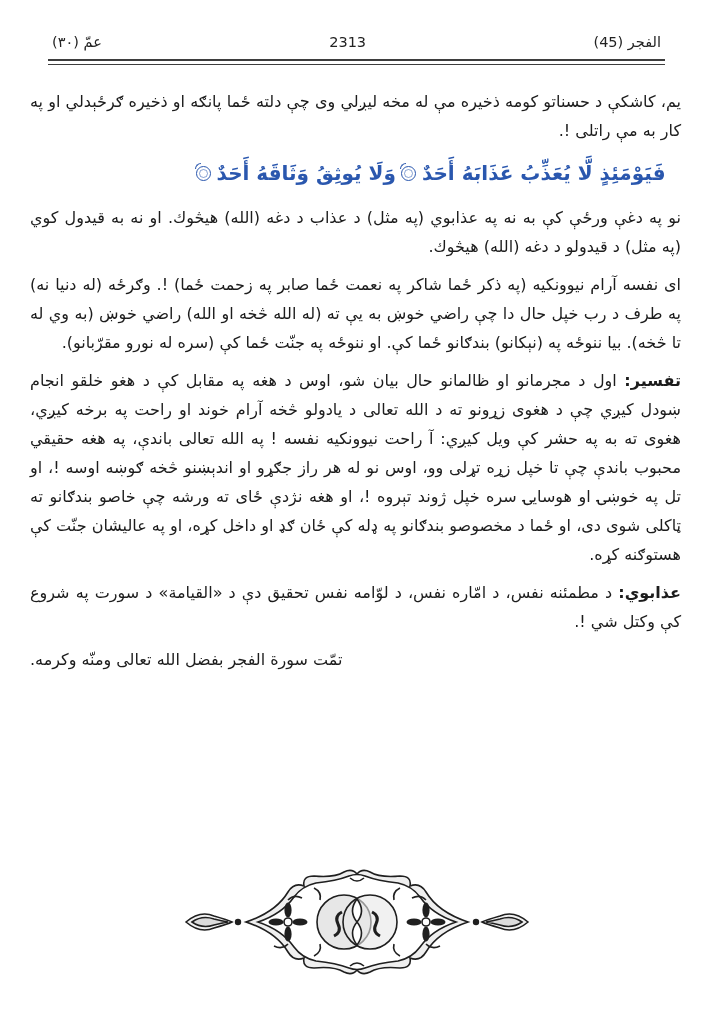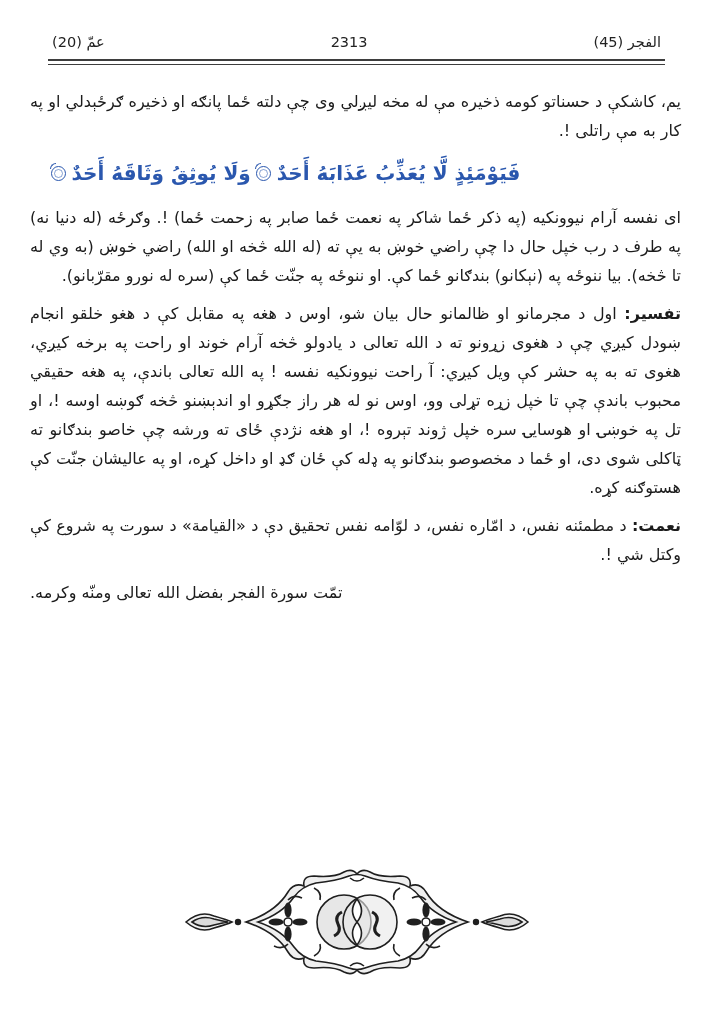--- a/index.html
+++ b/index.html
@@ -40,21 +40,21 @@
     text-align:justify;
   }
   .para{margin:0 0 9px 0;}
   .para .lbl{font-weight:bold;}
   .closing{
     text-align:left;
     margin-top:4px;
   }
   
   .verse{
-    text-align:left;
+    text-align:right;
     color:var(--verse-blue);
     font-weight:bold;
     font-size:20px;
     line-height:36px;
     margin:10px auto 12px auto;
     max-width:620px;
     direction:rtl;
   }
   .ayah{
     display:inline-block;
@@ -85,38 +85,39 @@
     top:866px;left:50%;
     transform:translateX(-50%);
   }
 </style>
 </head>
 <body>
 
 <div class="page-header">
   <span class="hdr">الفجر (45)</span>
   <span class="hdr">2313</span>
-  <span class="hdr">عمّ (20)</span>
+  <span class="hdr">عمّ (٣٠)</span>
 </div>
 <div class="double-rule"></div>
 
 <div class="content">
 
   <p class="para"><span>يم، كاشكې د حسناتو كومه ذخيره مې له مخه ليږلي وى چې دلته ځما پانګه او ذخيره ګرځېدلي او په كار به مې راتلى !.</span></p>
 
   <div class="verse"><span>فَيَوْمَئِذٍ لَّا يُعَذِّبُ عَذَابَهُ أَحَدٌ</span><span class="ayah"></span><span>وَلَا يُوثِقُ وَثَاقَهُ أَحَدٌ</span><span class="ayah"></span></div>
 
+  <p class="para"><span>نو په دغې ورځې كې به نه په عذابوي (په مثل) د عذاب د دغه (الله) هيڅوك. او نه به قيدول كوي (په مثل) د قيدولو د دغه (الله) هيڅوك.</span></p>
 
 
 
   <p class="para"><span>اى نفسه آرام نيوونكيه (په ذكر ځما شاكر په نعمت ځما صابر په زحمت ځما) !. وګرځه (له دنيا نه) په طرف د رب خپل حال دا چې راضي خوښ به يې ته (له الله څخه او الله) راضي خوښ (به وي له تا څخه). بيا ننوځه په (نېكانو) بندګانو ځما كې. او ننوځه په جنّت ځما كې (سره له نورو مقرّبانو).</span></p>
 
   <p class="para"><span class="lbl">تفسير:</span><span> اول د مجرمانو او ظالمانو حال بيان شو، اوس د هغه په مقابل كې د هغو خلقو انجام ښودل كيږي چې د هغوى زړونو ته د الله تعالى د يادولو څخه آرام خوند او راحت په برخه كيږي، هغوى ته به په حشر كې ويل كيږي: آ راحت نيوونكيه نفسه ! په الله تعالى باندې، په هغه حقيقي محبوب باندې چې تا خپل زړه تړلى وو، اوس نو له هر راز جګړو او اندېښنو څخه ګوښه اوسه !، او تل په خوښۍ او هوسايۍ سره خپل ژوند تېروه !، او هغه نژدې ځاى ته ورشه چې خاصو بندګانو ته ټاكلى شوى دى، او ځما د مخصوصو بندګانو په ډله كې ځان ګډ او داخل كړه، او په عاليشان جنّت كې هستوګنه كړه.</span></p>
 
-  <p class="para"><span class="lbl">نعمت:</span><span> د مطمئنه نفس، د امّاره نفس، د لوّامه نفس تحقيق دې د «القيامة» د سورت په شروع كې وكتل شي !.</span></p>
+  <p class="para"><span class="lbl">عذابوي:</span><span> د مطمئنه نفس، د امّاره نفس، د لوّامه نفس تحقيق دې د «القيامة» د سورت په شروع كې وكتل شي !.</span></p>
 
   <p class="para closing">تمّت سورة الفجر بفضل الله تعالى ومنّه وكرمه.</p>
 
 </div>
 
 <div class="ornament-wrap">
   <svg width="346" height="112" viewBox="0 0 346 112" xmlns="http://www.w3.org/2000/svg">
     <g stroke="#1f1f1f" fill="none" stroke-width="1.6">
 
       <g id="finial">

